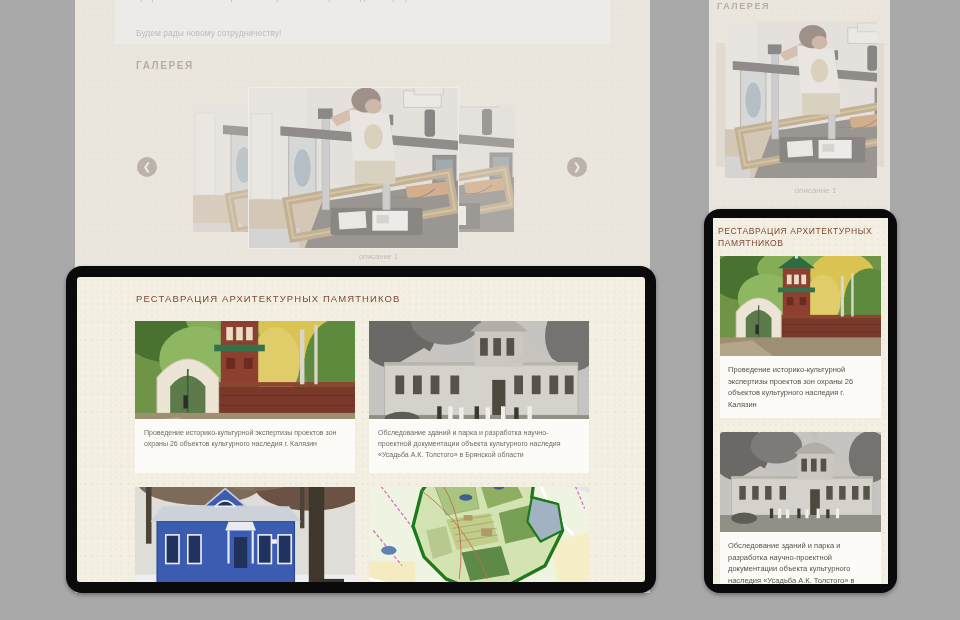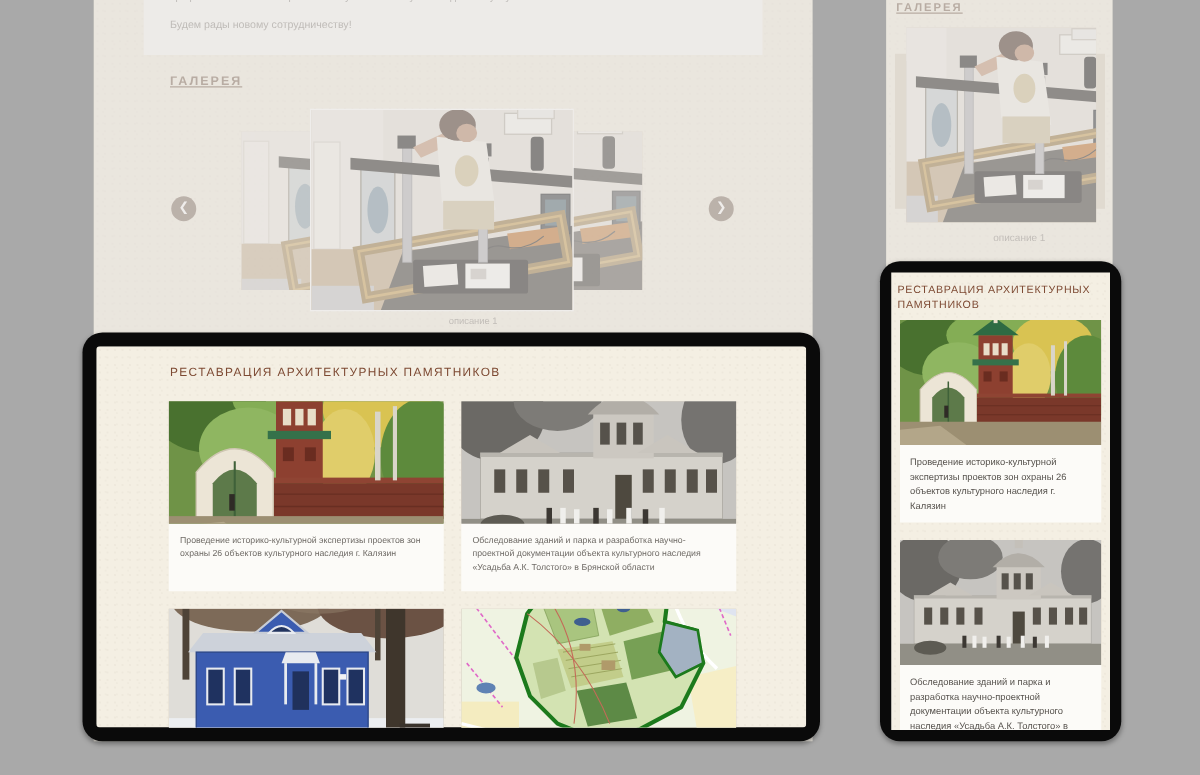--- a/index.html
+++ b/index.html
@@ -10,22 +10,22 @@
     background-image:radial-gradient(rgba(130,110,90,.05) 1px, transparent 1.1px),
                      radial-gradient(rgba(130,110,90,.04) 1px, transparent 1.1px);
     background-size:6px 6px, 9px 9px;background-position:0 0,3px 4px;}
   .fade{position:absolute;inset:0;background:rgba(226,223,218,.55);pointer-events:none;}
 
   
   .desktop-preview{left:75px;top:0;width:575px;height:593px;overflow:hidden;}
   .d-page{position:absolute;left:40px;top:0;width:495px;height:100%;}
   .intro-block{position:absolute;left:0;top:0;width:100%;height:44px;background:#fbfaf8;overflow:hidden;}
   .intro-l1{position:absolute;left:21px;top:-7px;margin:0;font-size:8px;color:#8f8d8a;white-space:nowrap;width:460px;overflow:hidden;}
-  .intro-l2{position:absolute;left:21px;top:14px;margin:0;font-size:8.5px;color:#95928e;}
-  .gal-title{position:absolute;margin:0;font-size:10px;font-weight:bold;letter-spacing:1.6px;color:#85705f;text-decoration:underline;}
+  .intro-l2{position:absolute;left:21px;top:28px;margin:0;font-size:8.5px;color:#95928e;}
+  .gal-title{position:absolute;margin:0;font-size:10px;font-weight:bold;letter-spacing:1.6px;color:#85705f;}
   .d-gal-title{left:21px;top:60px;}
   .slide{position:absolute;overflow:hidden;background:#ddd5c6;}
   .slide svg{width:100%;height:100%;display:block;}
   .slide-center{left:134px;top:88px;width:209px;height:160px;box-shadow:0 0 0 1px #fff;}
   .slide-side{opacity:.8;}
   .slide-left{left:78px;top:105px;width:57px;height:127px;}
   .slide-right{left:342px;top:105px;width:57px;height:127px;}
   .car-arrow{position:absolute;width:20px;height:20px;border-radius:50%;border:none;background:#8d7c70;
     color:#fff;font-size:10px;line-height:20px;text-align:center;padding:0;cursor:pointer;}
   .car-prev{left:22px;top:157px;}

